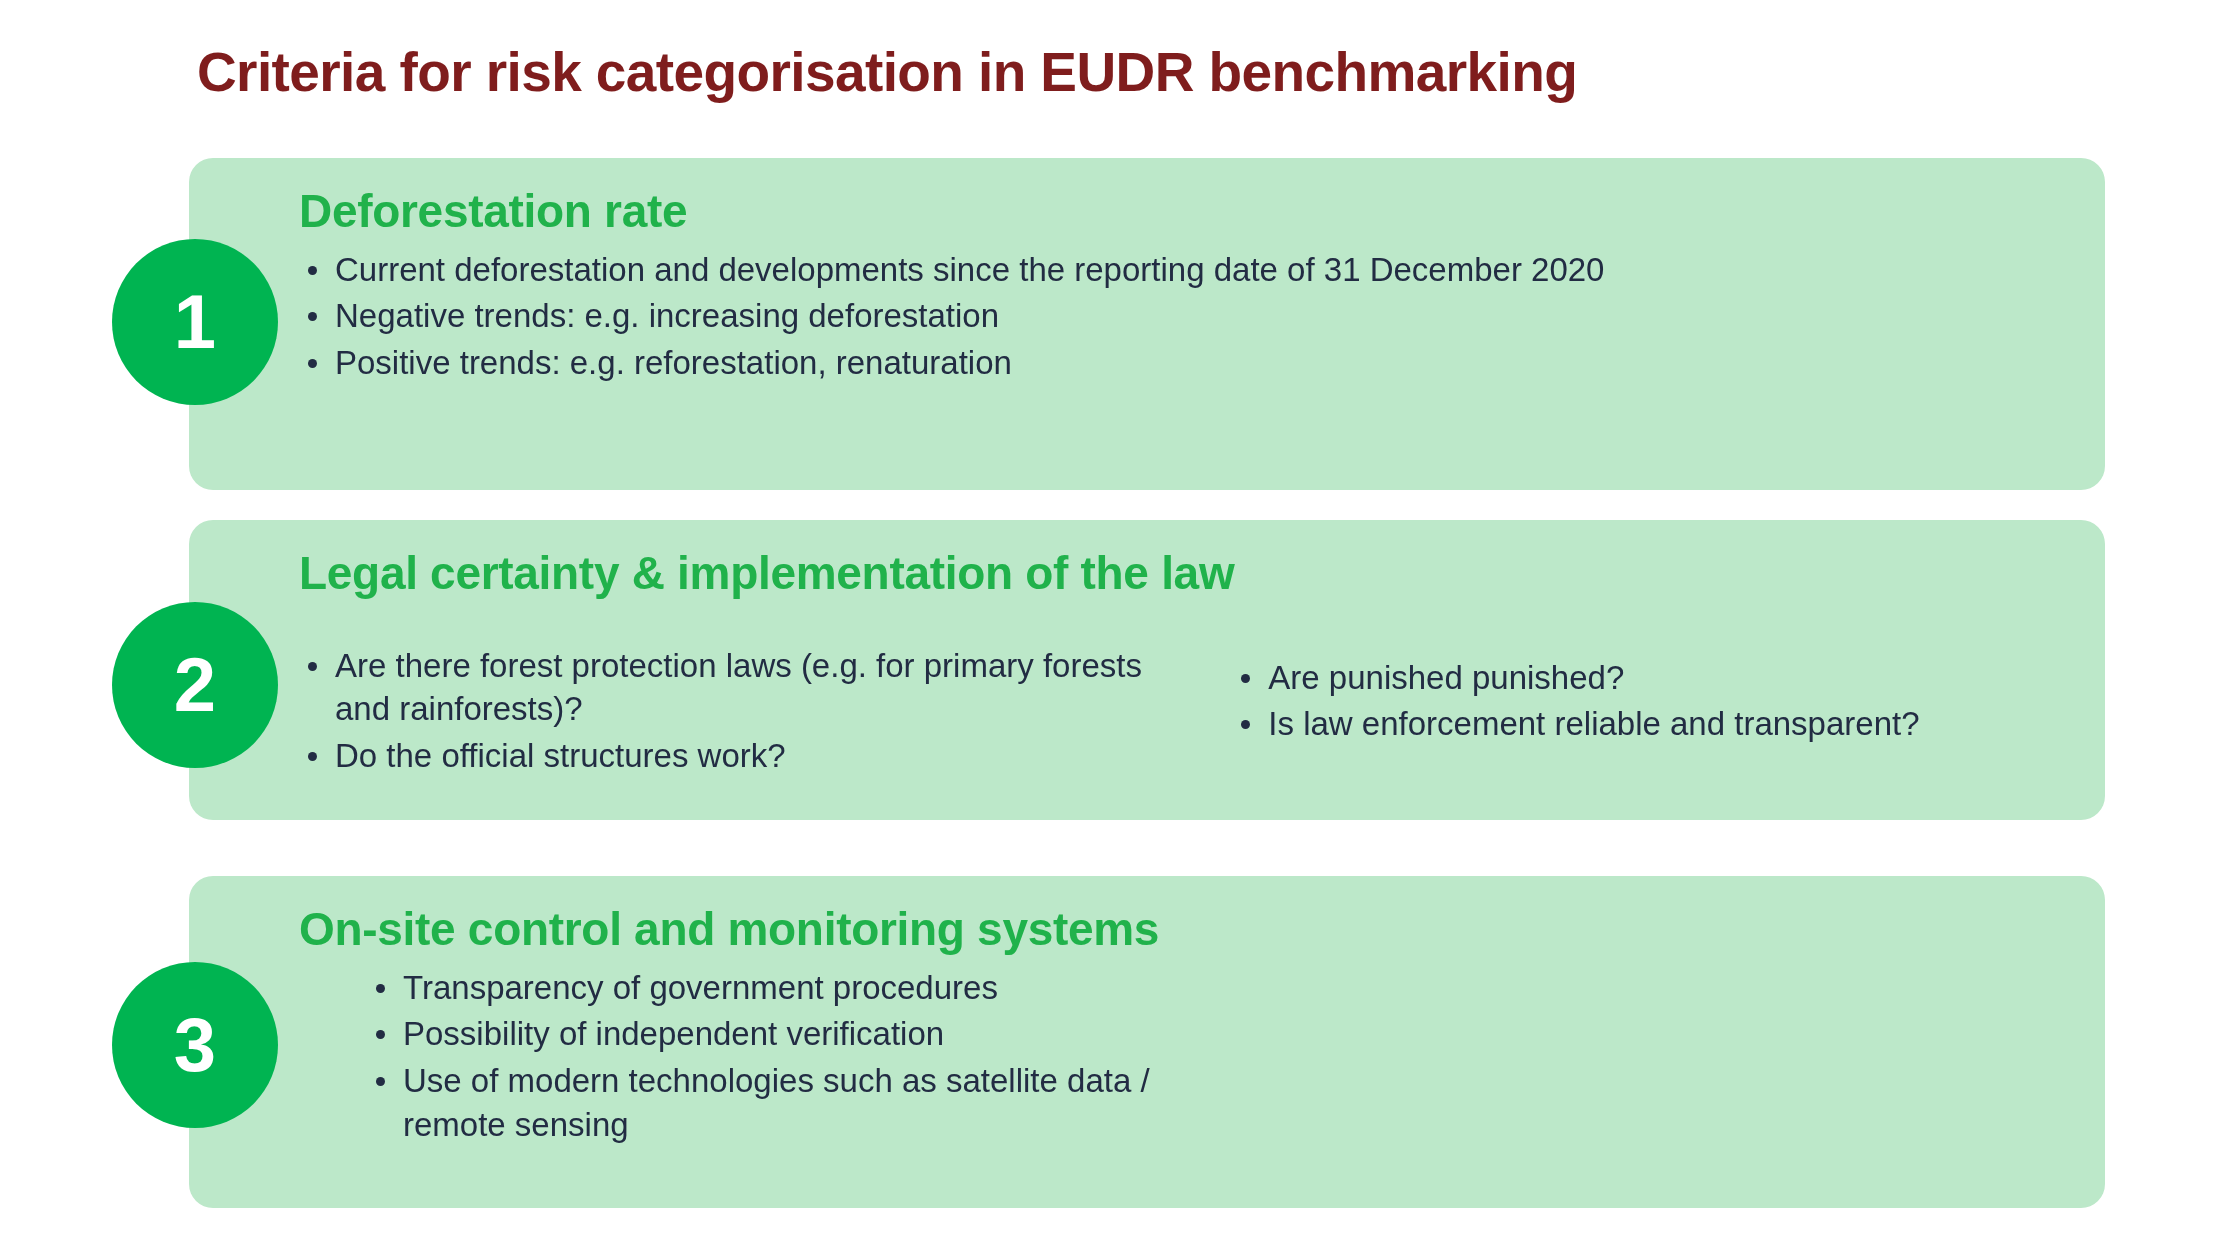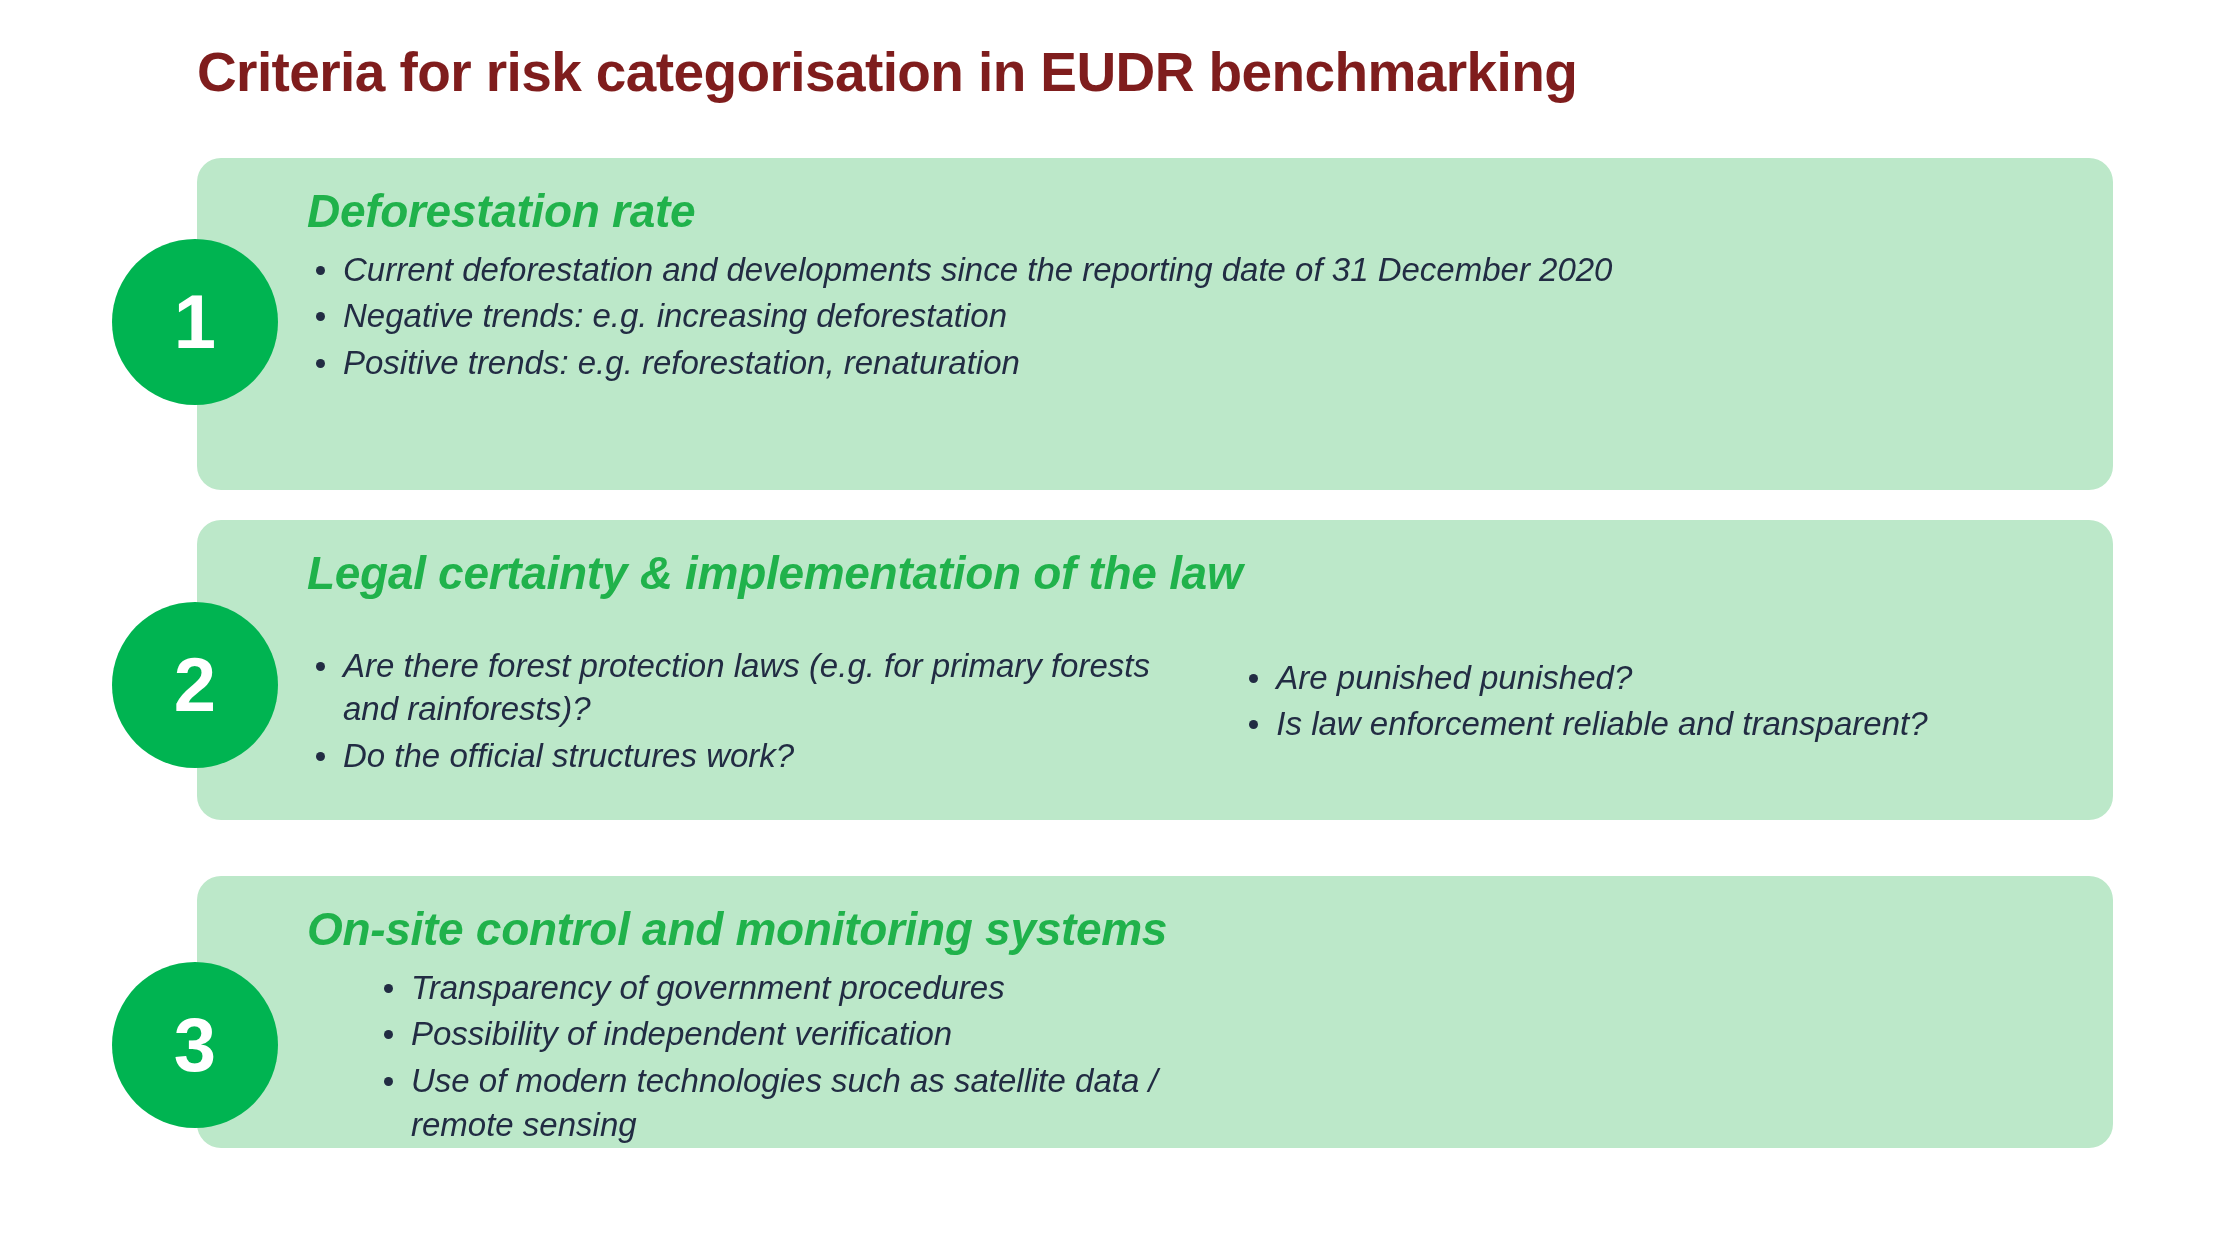--- a/index.html
+++ b/index.html
@@ -35,30 +35,29 @@
     font-weight: 700;
     letter-spacing: -0.6px;
     color: #7f1d1d;
     line-height: 1.1;
     white-space: nowrap;
   }
 
   
   .card {
     position: absolute;
-    left: 197px;
+    left: 189px;
     width: 1916px;
     background: #bce8c9;
     border-radius: 24px;
     box-sizing: border-box;
-    font-style: italic;
   }
   .card-1 { top: 158px;  height: 332px; }
   .card-2 { top: 520px;  height: 300px; }
-  .card-3 { top: 876px;  height: 272px; }
+  .card-3 { top: 876px;  height: 332px; }
 
   
   .badge {
     position: absolute;
     width: 166px;
     height: 166px;
     border-radius: 50%;
     background: #00b451;
     color: #ffffff;
     font-size: 76px;

